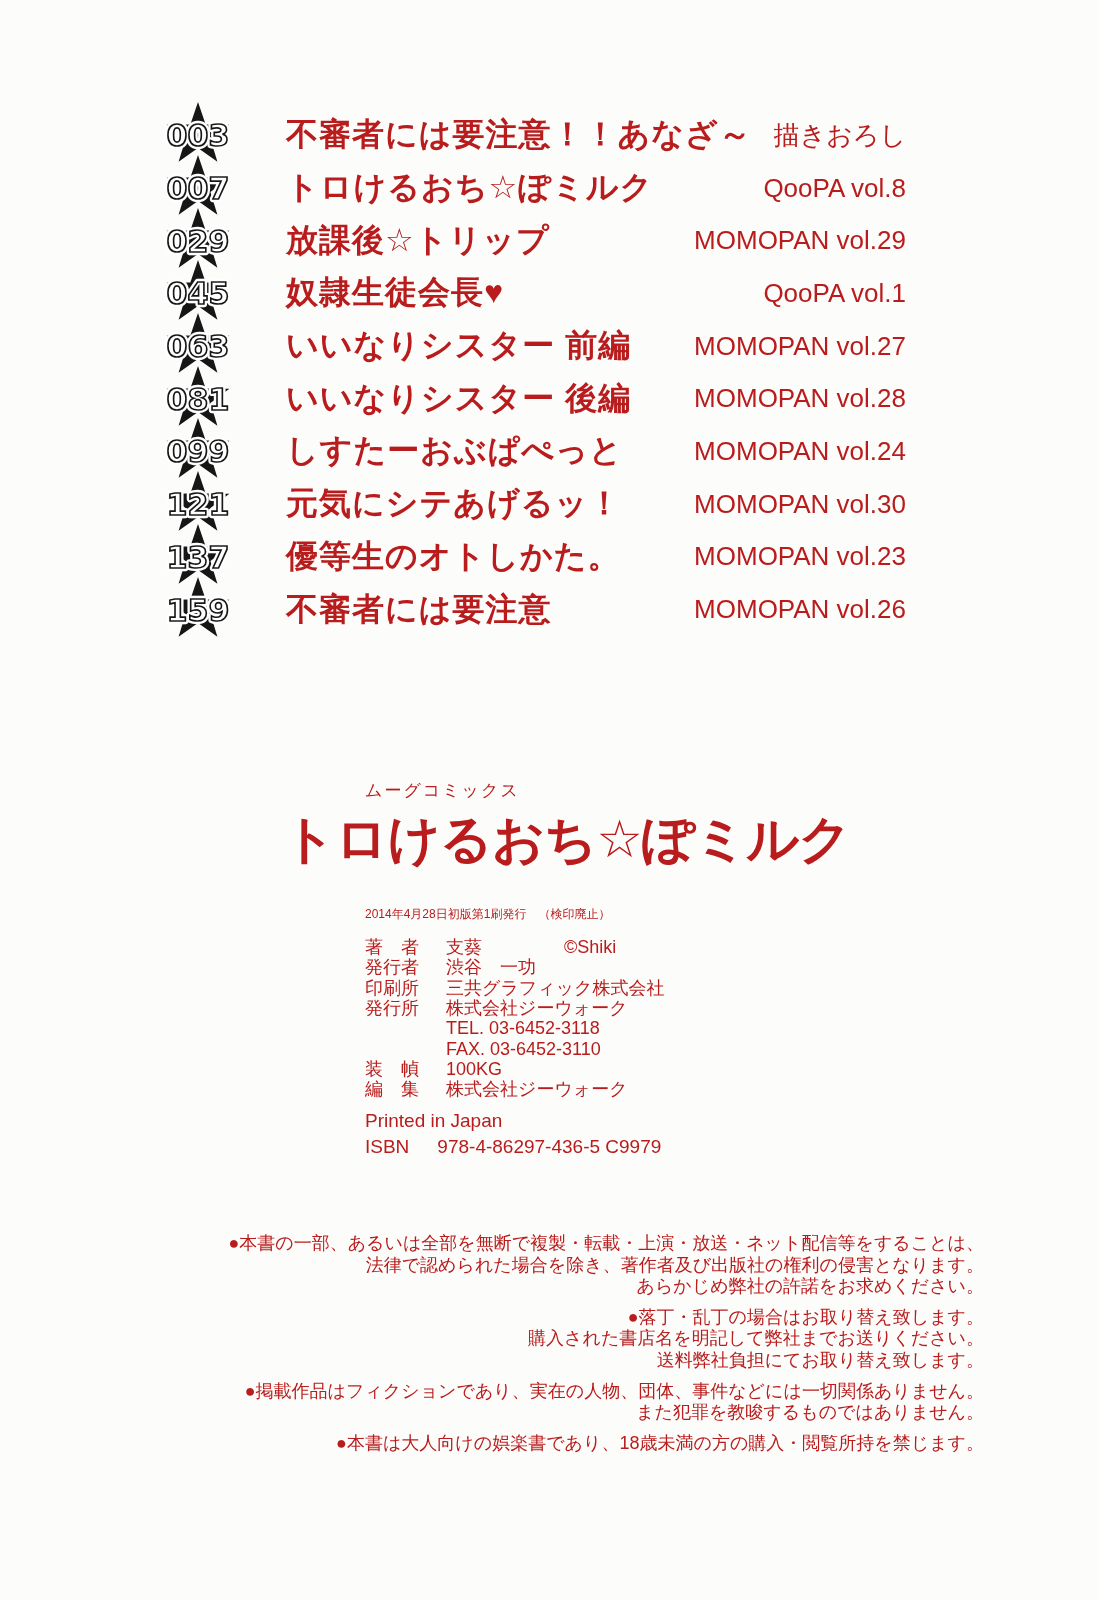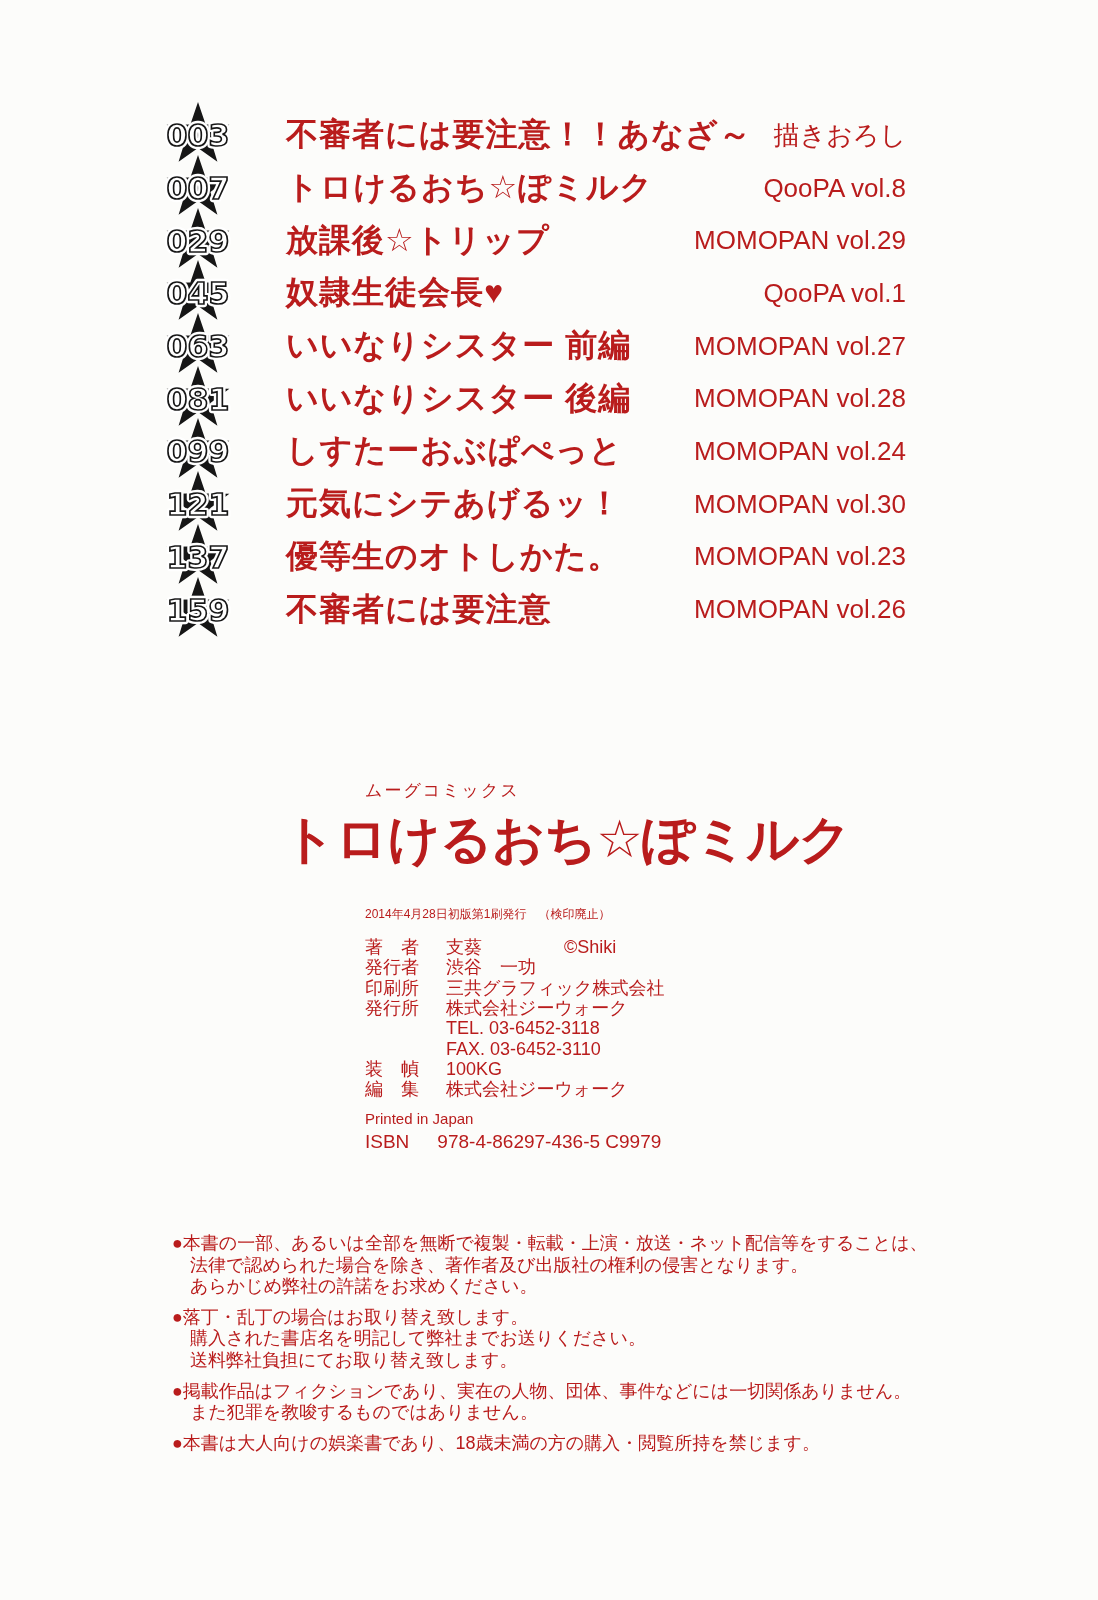--- a/index.html
+++ b/index.html
@@ -27,27 +27,27 @@
   .colophon{position:absolute;left:283px;top:779px;width:620px;}
   .imprint{margin-left:82px;font-size:17px;letter-spacing:2px;}
   .book-title{margin:2px 0 0 0;font-size:52px;font-weight:900;letter-spacing:-1px;
               line-height:1.35;white-space:nowrap;}
   .edition{margin-left:82px;margin-top:32px;font-size:12px;white-space:pre;}
   .credits{margin-left:82px;margin-top:14px;font-size:18px;}
   .credit-row{display:flex;line-height:20.3px;}
   .credit-label{flex:0 0 81px;white-space:pre;}
   .credit-main{min-width:118px;white-space:pre;}
   .credit-extra{white-space:pre;}
-  .printed{margin-left:82px;margin-top:10px;font-size:15px;}
+  .printed{margin-left:82px;margin-top:10px;font-size:19px;}
   .isbn{margin-left:82px;margin-top:4px;font-size:19px;}
   .isbn-value{margin-left:28px;}
 
   
   .notices{position:absolute;left:172px;top:1233px;width:812px;
-           font-size:18px;line-height:21.6px;}
+           font-size:18px;line-height:21.6px;text-align:right;}
   .notice{margin:0 0 9px 0;}
   .notice-line{white-space:nowrap;}
   .notice-line.cont{padding-left:18px;}
 </style>
 </head>
 <body>
 
 <div class="page">
 
   <section class="toc">

